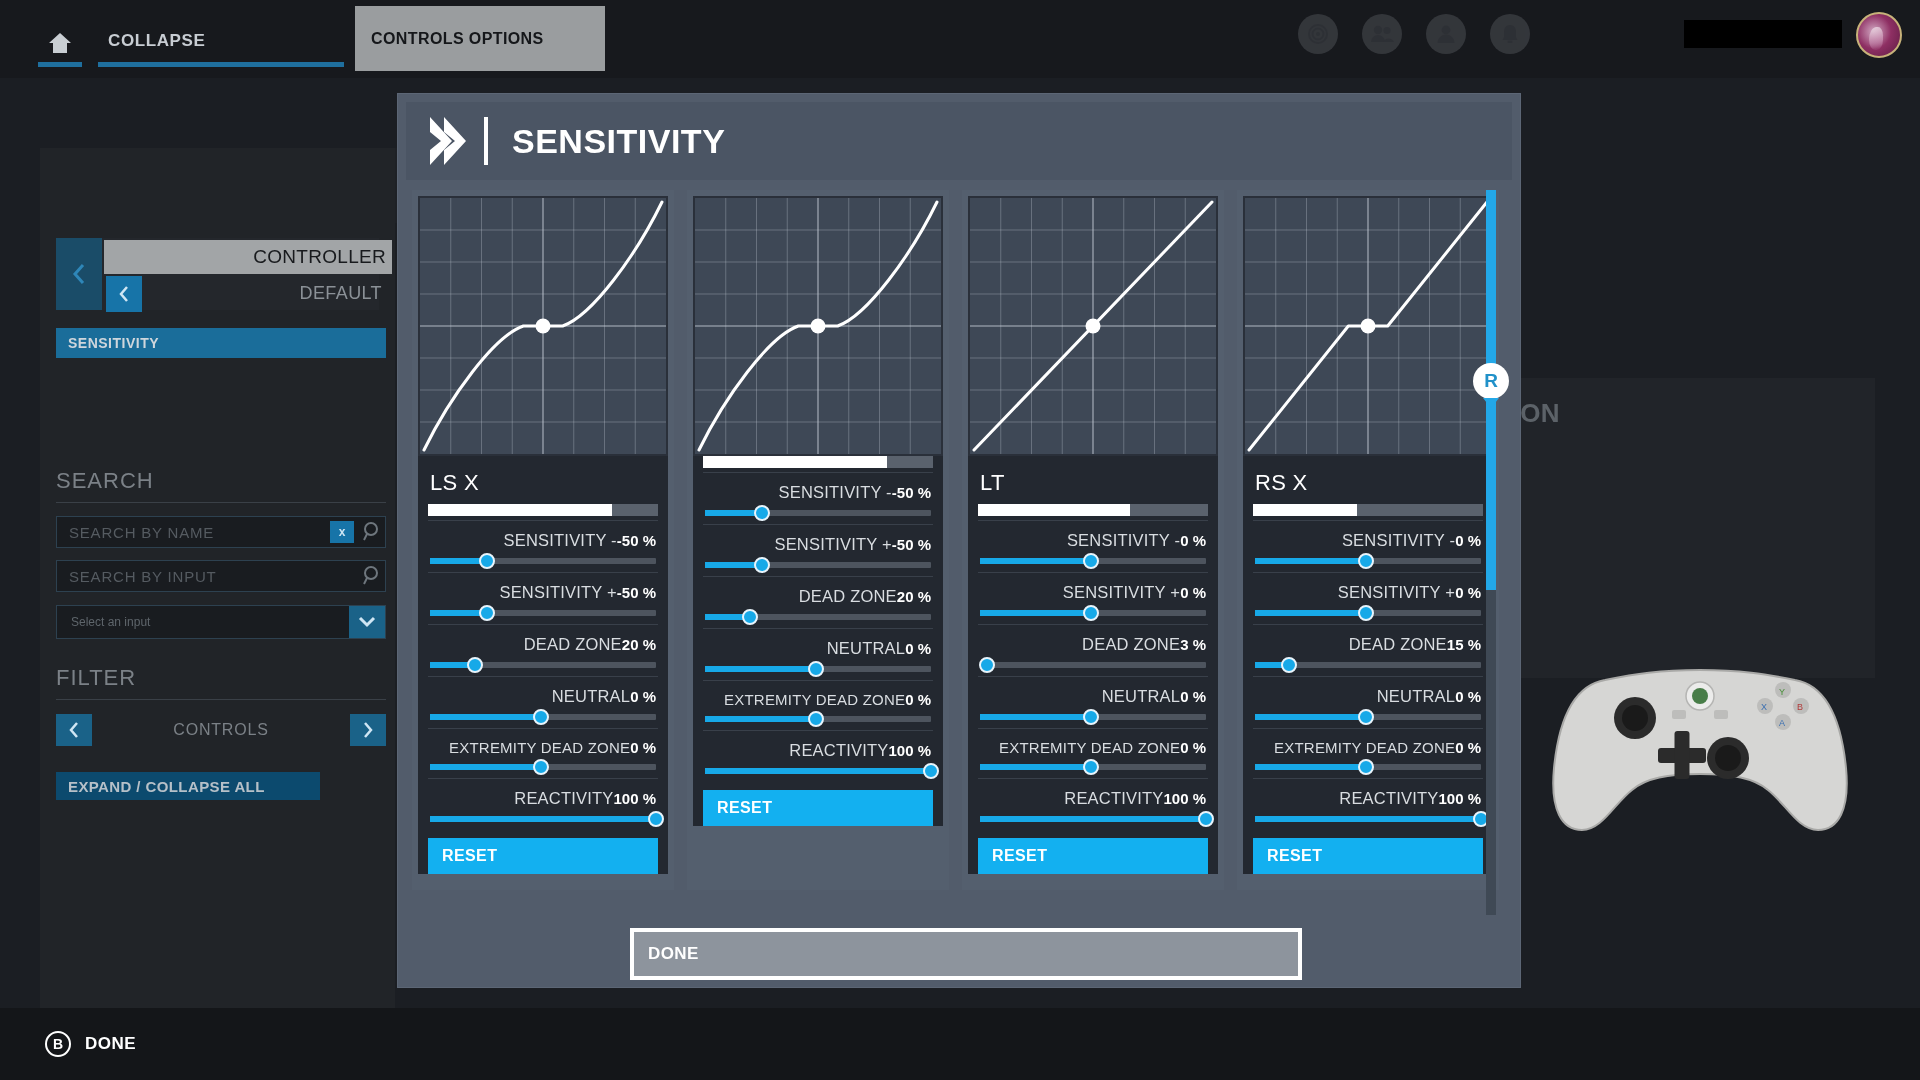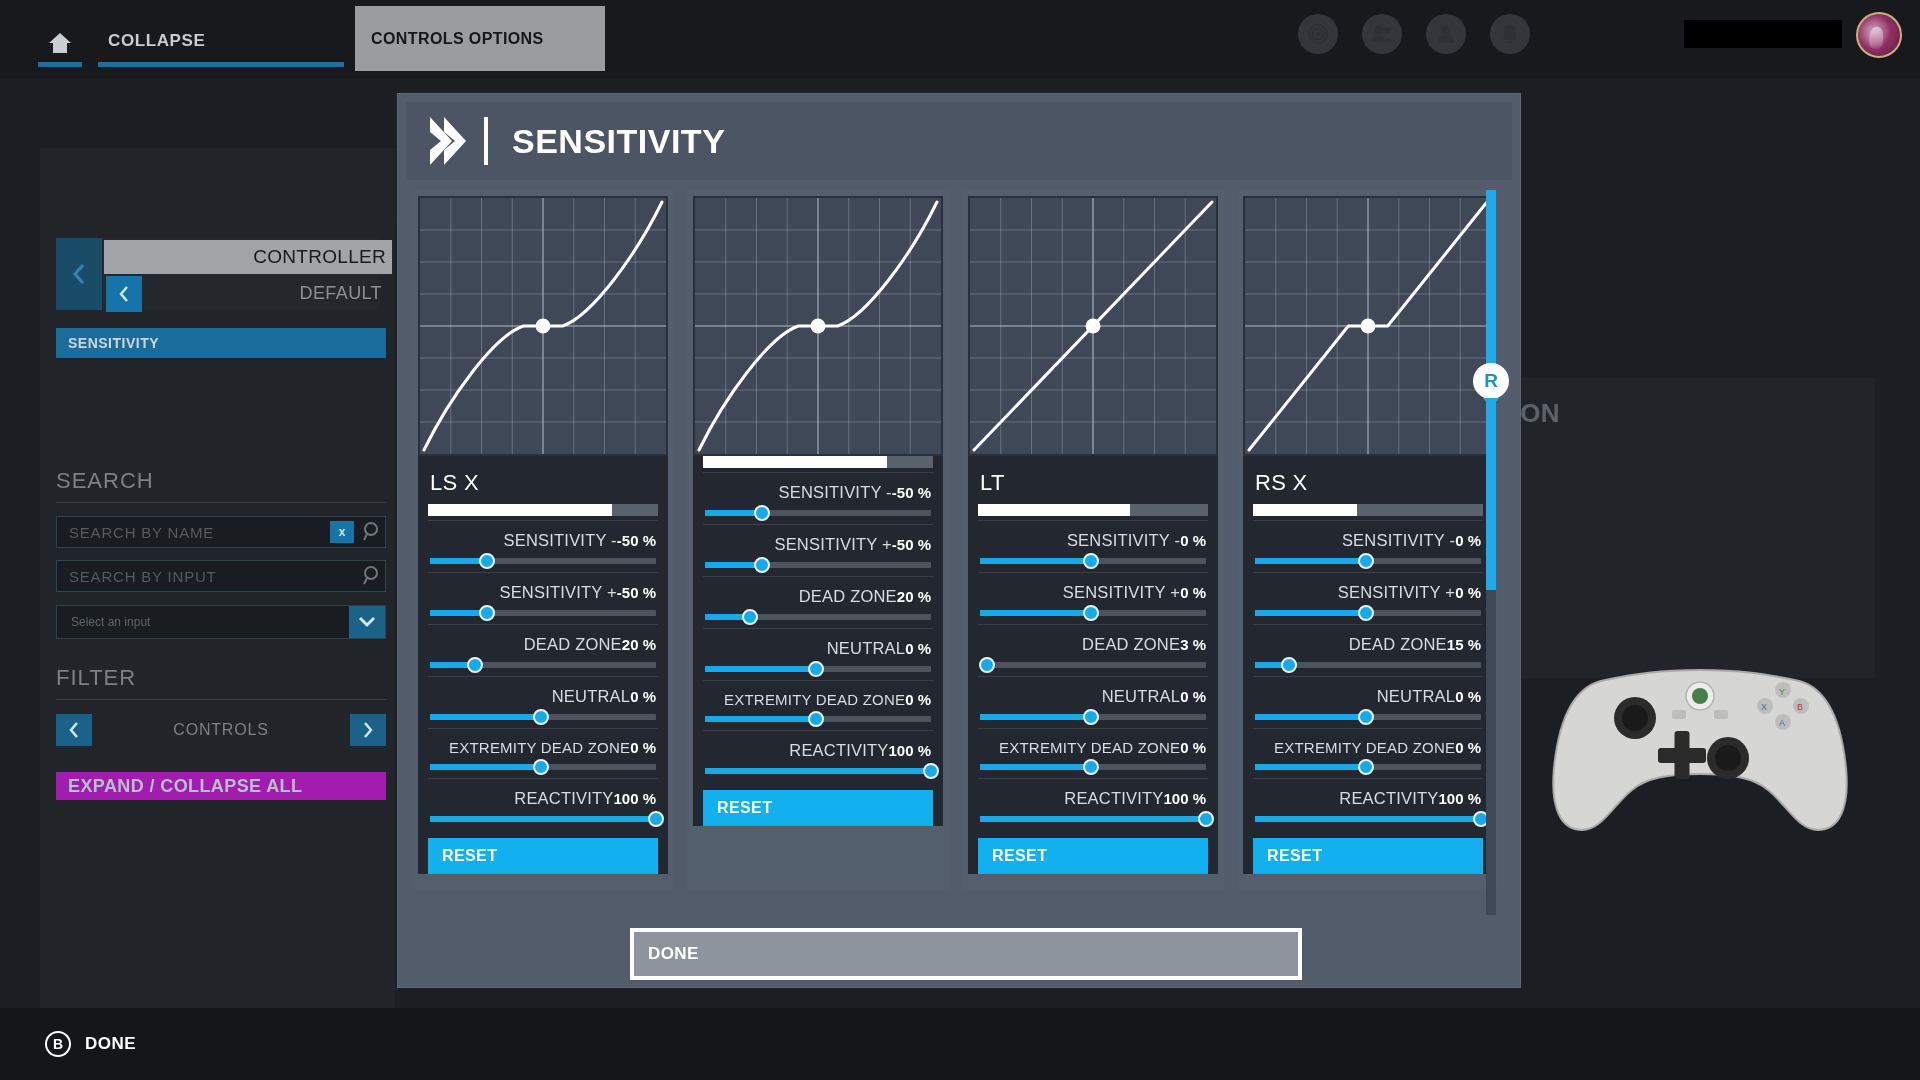--- a/index.html
+++ b/index.html
@@ -137,22 +137,22 @@
   .sb-filter-arrow {
     position:absolute; width:36px; height:32px; background:#1a6288;
     display:flex; align-items:center; justify-content:center;
   }
   .sb-assigned {
     position:absolute; left:56px; top:636px; width:330px; height:32px;
     color:#7b8187; font-size:16px; letter-spacing:.8px;
     display:flex; align-items:center; justify-content:center;
   }
   .sb-expand {
-    position:absolute; left:56px; top:694px; width:330px; height:28px;
-    background:#a21caf; color:#b6c0c8; font-size:18px; font-weight:bold;
+    position:absolute; left:56px; top:694px; width:264px; height:28px;
+    background:#0c4a6e; color:#b6c0c8; font-size:15px; font-weight:bold;
     display:flex; align-items:center; padding-left:12px; letter-spacing:.4px;
   }
 
   .bg-right-arrow {
     position:absolute; right: 495px; top: 250px; width:42px; height:70px;
     background:#1a4c68; display:flex; align-items:center; justify-content:center;
   }
   .bg-description {
     position:absolute; right: 360px; top: 320px;
     font-size: 26px; font-weight: bold; color:#5c6268; letter-spacing:.4px;

